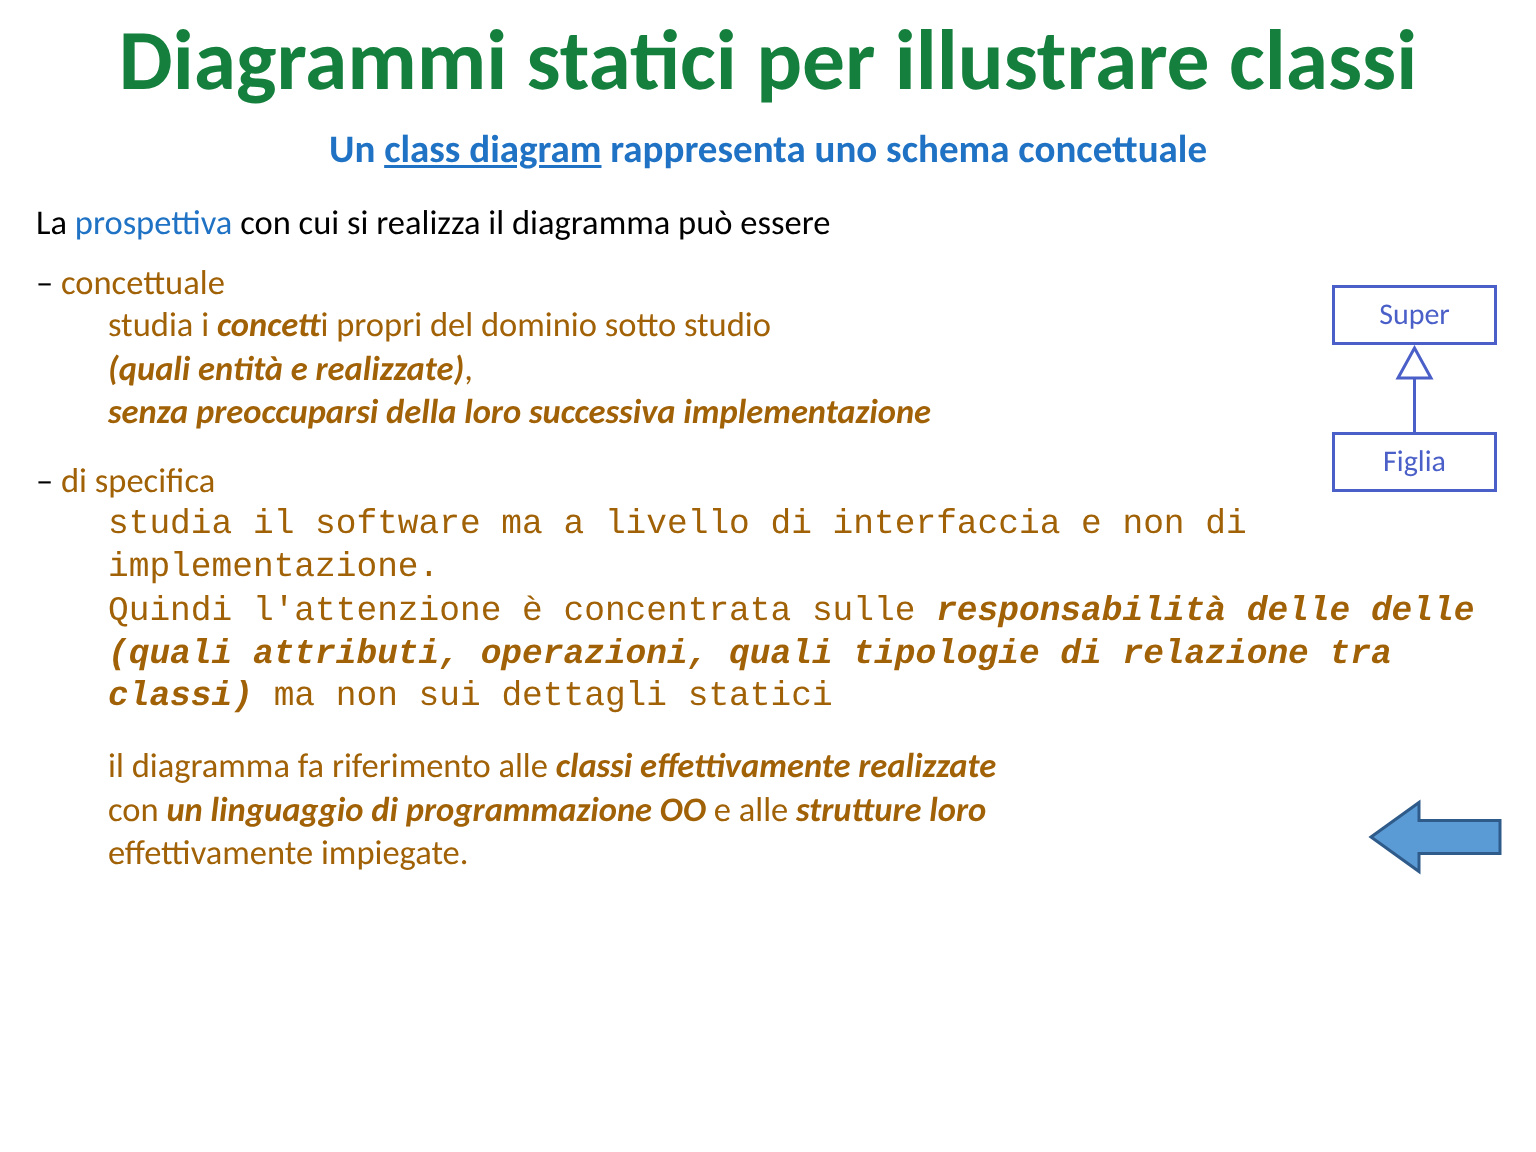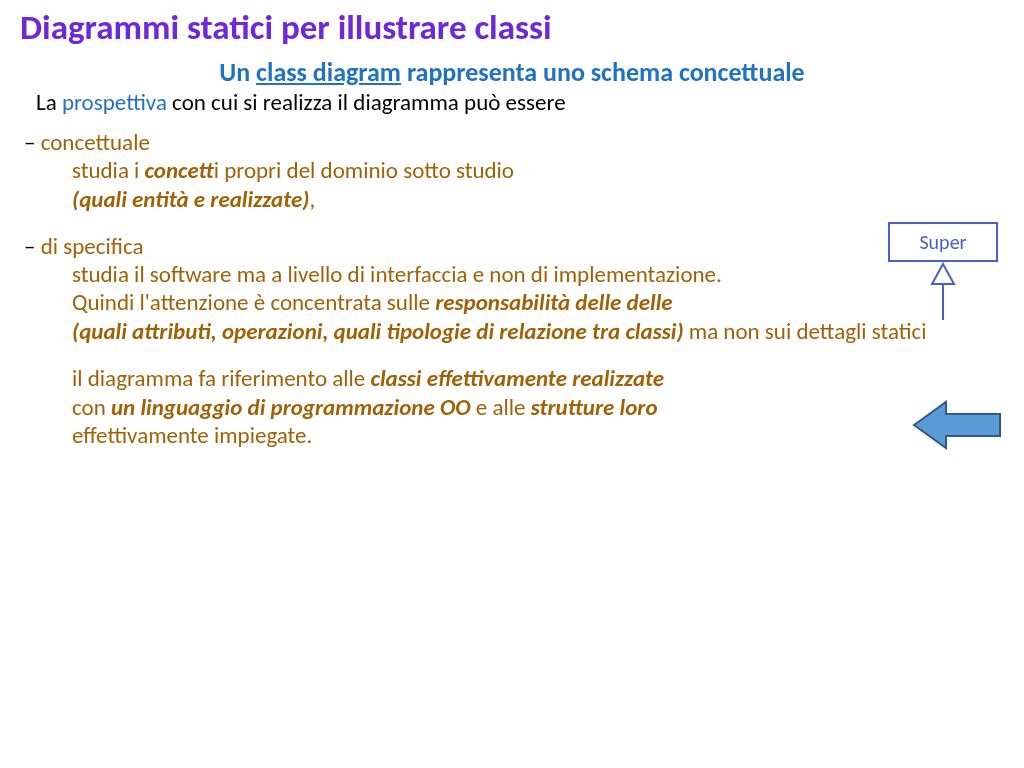--- a/index.html
+++ b/index.html
@@ -9,75 +9,76 @@
       font-family: Calibri, Arial, sans-serif;
       background: #ffffff;
       position: relative;
       overflow: hidden;
     }
     .slide {
       padding: 6px 20px 20px 20px;
       position: relative;
     }
     .title {
-      color: #6d28d9;
-      font-size: 35px;
+      color: #15803d;
+      font-size: 57px;
       font-weight: bold;
+      text-align: center;
       margin-bottom: 8px;
     }
     .subtitle {
       color: #1f72c4;
       font-size: 26px;
       font-weight: bold;
       text-align: center;
+      margin-bottom: 20px;
     }
     .link {
       color: #1f72c4;
       text-decoration: underline;
     }
     .intro {
       font-size: 23px;
       color: #000;
       margin-bottom: 12px;
-      margin-left: 16px;
+      margin-left: 4px;
     }
     .keyword { color: #1f72c4; }
     .section {
       margin-bottom: 18px;
       margin-left: 4px;
     }
     .sec-head {
       font-size: 23px;
       color: #000;
     }
     .sec-head .dash { color: #000; }
     .sec-name { color: #a16207; }
     .sec-body {
       font-size: 23px;
       color: #a16207;
       margin-left: 48px;
       line-height: 1.25;
       max-width: 820px;
     }
-    .sec-body.wide { max-width: 940px; }
+    .sec-body.wide { max-width: 940px; font-family: Liberation Mono, monospace; }
     .boldital { font-weight: bold; font-style: italic; }
     .uml-box {
       position: absolute;
       right: 26px;
       top: 190px;
       width: 110px;
     }
     .uml-class {
       border: 2px solid #4a5fc8;
       background: #fff;
       color: #4a5fc8;
       font-size: 20px;
       text-align: center;
       padding: 6px 10px;
-      margin-top: 32px;
     }
     .uml-conn {
       width: 100%;
       height: 58px;
       position: relative;
     }
     .uml-line {
       position: absolute;
       left: 50%;
       top: 22px;
@@ -113,20 +114,21 @@
     <span>La </span><span class="keyword">prospettiva</span><span> con cui si realizza il diagramma può essere</span>
   </div>
 
   <div class="section">
     <div class="sec-head">
       <span class="dash">– </span><span class="sec-name">concettuale</span>
     </div>
     <div class="sec-body">
       <span>studia i </span><span class="boldital">concett</span><span>i propri del dominio sotto studio</span><br>
       <span class="boldital">(quali entità e realizzate)</span><span>,</span><br>
+      <span class="boldital">senza preoccuparsi della loro successiva implementazione</span>
     </div>
   </div>
 
   <div class="section">
     <div class="sec-head">
       <span class="dash">– </span><span class="sec-name">di specifica</span>
     </div>
     <div class="sec-body wide">
       <span>studia il software ma a livello di interfaccia e non di implementazione.</span><br>
       <span>Quindi l'attenzione è concentrata sulle </span><span class="boldital">responsabilità delle delle</span><br>
@@ -143,19 +145,20 @@
   </div>
 
   <div class="uml-box">
     <div class="uml-class">Super</div>
     <div class="uml-conn">
       <svg class="uml-tri" width="26" height="24" viewBox="0 0 26 24">
         <polygon points="13,2 24,22 2,22" fill="#fff" stroke="#4a5fc8" stroke-width="2"></polygon>
       </svg>
       <div class="uml-line"></div>
     </div>
+    <div class="uml-class">Figlia</div>
   </div>
 
   <svg class="arrow-shape" width="90" height="54" viewBox="0 0 90 54">
     <polygon points="2,27 34,4 34,16 88,16 88,38 34,38 34,50" fill="#5b9bd5" stroke="#2f5b8a" stroke-width="2"></polygon>
   </svg>
 
 </div>
 
 </body></html>

